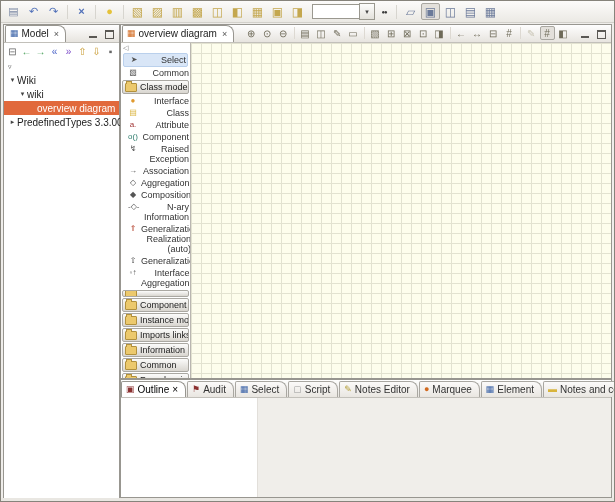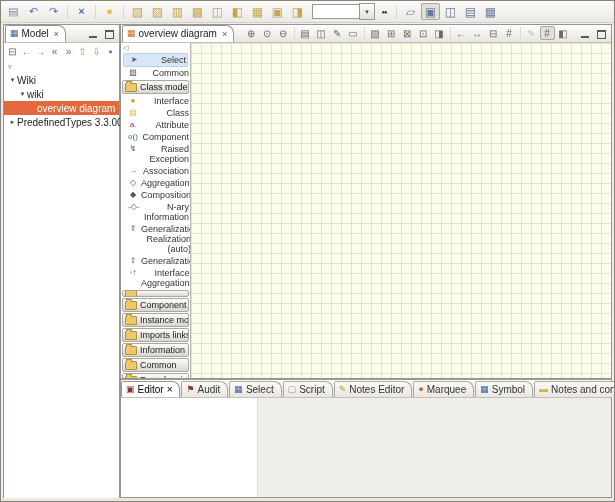--- a/index.html
+++ b/index.html
@@ -315,21 +315,21 @@
       </div>
 
       <div id="canvas"></div>
     </div>
   </div>
 
   <div id="bottom-part" class="part">
     <div id="bottom-tabs">
       <div class="btab active">
         <span class="ticon t-outline">▣</span>
-        <span>Editor</span>
+        <span>Outline</span>
         <span class="tclose">×</span>
       </div>
       <div class="btab">
         <span class="ticon t-audit">⚑</span>
         <span>Audit</span>
       </div>
       <div class="btab">
         <span class="ticon t-element">▦</span>
         <span>Select</span>
       </div>
@@ -340,21 +340,21 @@
       <div class="btab">
         <span class="ticon t-link">✎</span>
         <span>Notes Editor</span>
       </div>
       <div class="btab">
         <span class="ticon t-diagrams">●</span>
         <span>Marquee</span>
       </div>
       <div class="btab">
         <span class="ticon t-symbol">▦</span>
-        <span>Symbol</span>
+        <span>Element</span>
       </div>
       <div class="btab">
         <span class="ticon t-notes">▬</span>
         <span>Notes and constraints</span>
       </div>
 
     </div>
     <div id="bottom-content">
       <div id="outline-content"></div>
     </div>

